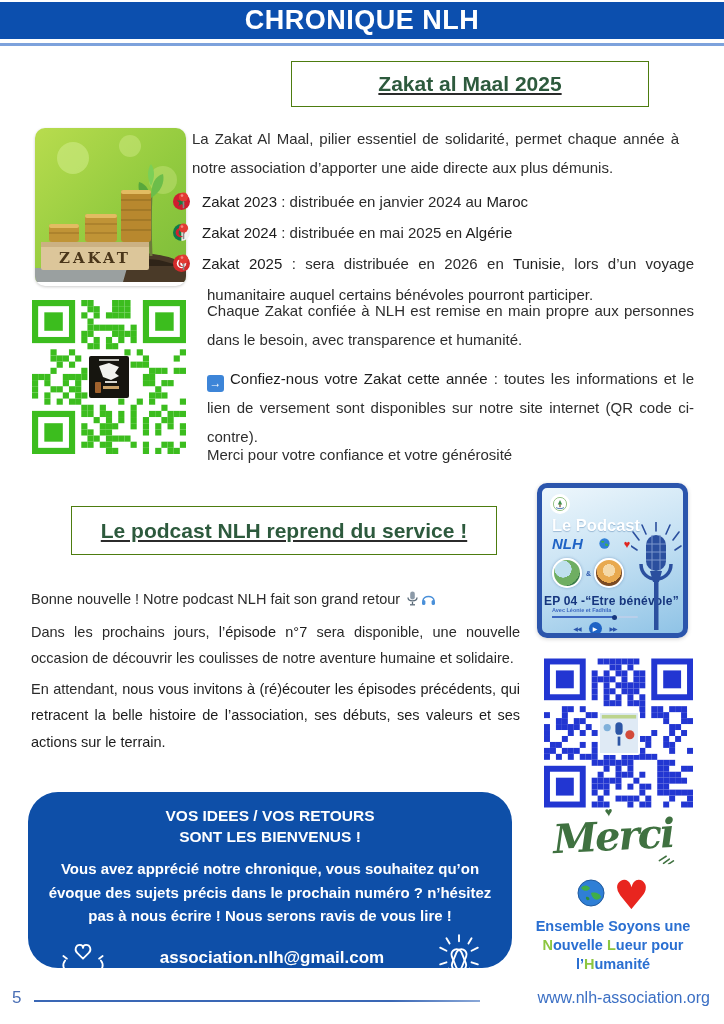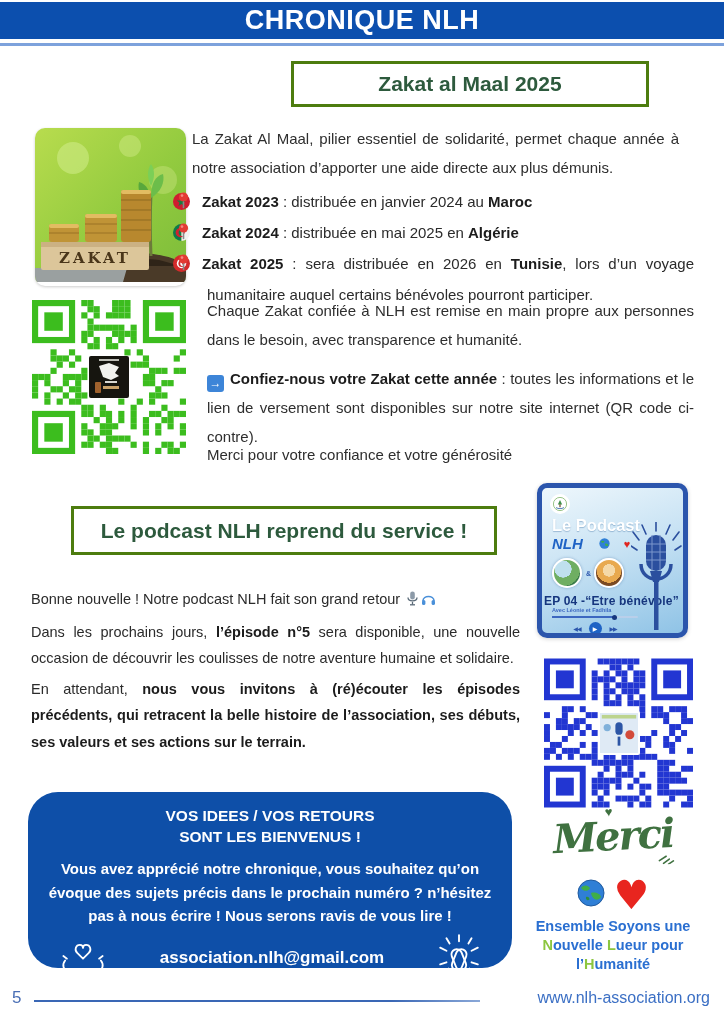--- a/index.html
+++ b/index.html
@@ -7,38 +7,38 @@
         font-family:"Liberation Sans", sans-serif;color:#2b2b2b;}
   .page *{box-sizing:border-box;}
 
   
   .topbar{position:absolute;left:0;top:2px;width:724px;height:37px;background:#0c4fae;}
   .topbar h1{margin:0;text-align:center;line-height:37px;font-size:27px;font-weight:800;
              letter-spacing:.5px;color:#ffffff;}
   .topbar-underline{position:absolute;left:0;top:43px;width:724px;height:3px;background:#7da2dc;}
 
   
-  .title-box{position:absolute;background:#fff;border:3px solid #4d7c0f;
-             display:flex;align-items:center;justify-content:center;}
+  .title-box{position:absolute;background:#fff;border:1px solid #4d7c0f;
+             display:flex;align-items:center;justify-content:center;text-decoration:underline;}
   .title-box span{font-size:21px;font-weight:bold;color:#2d5a3d;}
   .zakat-title-box{left:291px;top:61px;width:358px;height:46px;}
   .podcast-title-box{left:71px;top:506px;width:426px;height:49px;}
 
   
   .zakat-photo{position:absolute;left:35px;top:128px;width:151px;height:158px;border-radius:10px;
                overflow:hidden;box-shadow:0 1px 3px rgba(0,0,0,.2);}
   .zakat-photo svg{display:block;}
 
   
   .txt{position:absolute;font-size:15px;line-height:29px;text-align:justify;color:#2e2e2e;margin:0;}
   .intro{left:192px;top:124px;width:487px;}
   .para2{left:207px;top:296px;width:487px;}
   .cta{left:207px;top:364px;width:487px;}
   .thanks{left:207px;top:440px;width:487px;text-align:left;}
-  b{font-weight:bold;color:#1c1c1c;}
+  b{font-weight:normal;color:#1c1c1c;}
 
   .bullets{position:absolute;left:190px;top:188px;width:504px;text-align:justify;}
   .bullet{padding-left:17px;text-indent:-17px;line-height:28px;font-size:15px;}
   .flag,.pin{display:inline-block;vertical-align:-3px;}
   .flag{margin-right:5px;}
   .pin{margin-right:7px;vertical-align:-2px;}
 
   .arrow-icon{display:inline-block;width:17px;height:17px;background:#3d85d8;border-radius:3px;
               color:#fff;text-align:center;line-height:17px;font-size:12px;font-weight:bold;
               vertical-align:-3px;margin-right:6px;text-indent:0;}
@@ -475,21 +475,21 @@
     <p class="nojust"><span>Bonne nouvelle ! Notre podcast NLH fait son grand retour </span><span class="inline-ic"><svg width="13" height="15" viewBox="0 0 13 15">
             <rect x="4.2" y="0.5" width="4.6" height="8" rx="2.3" fill="#8c9aa8"></rect>
             <path d="M2 6.5 C2 11 11 11 11 6.5" stroke="#5a6a78" stroke-width="1.3" fill="none"></path>
             <line x1="6.5" y1="10.8" x2="6.5" y2="13.6" stroke="#5a6a78" stroke-width="1.3"></line>
             <line x1="4" y1="13.8" x2="9" y2="13.8" stroke="#5a6a78" stroke-width="1.3"></line>
           </svg></span><span class="inline-ic"><svg width="15" height="14" viewBox="0 0 15 14">
             <path d="M2 9 C2 3 13 3 13 9" stroke="#4a90d9" stroke-width="1.6" fill="none"></path>
             <rect x="1" y="8" width="3.4" height="5" rx="1.6" fill="#4a90d9"></rect>
             <rect x="10.6" y="8" width="3.4" height="5" rx="1.6" fill="#4a90d9"></rect>
           </svg></span></p>
-    <p><span>Dans les prochains jours, </span><b>l’épisode n°5</b><span> sera disponible, une nouvelle occasion de découvrir les coulisses de notre aventure humaine et solidaire.</span></p>
+    <p><span>Dans les prochains jours, </span><b>l’épisode n°7</b><span> sera disponible, une nouvelle occasion de découvrir les coulisses de notre aventure humaine et solidaire.</span></p>
     <p><span>En attendant, </span><b>nous vous invitons à (ré)écouter les épisodes précédents, qui retracent la belle histoire de l’association, ses débuts, ses valeurs et ses actions sur le terrain.</b></p>
   </div>
 
   <div class="qr qr-blue">
     <svg viewBox="0 0 150 150">
         <rect x="54" y="0" width="6" height="6" fill="#2236d2"></rect>
         <rect x="60" y="0" width="6" height="6" fill="#2236d2"></rect>
         <rect x="66" y="0" width="6" height="6" fill="#2236d2"></rect>
         <rect x="72" y="0" width="6" height="6" fill="#2236d2"></rect>
         <rect x="78" y="0" width="6" height="6" fill="#2236d2"></rect>

